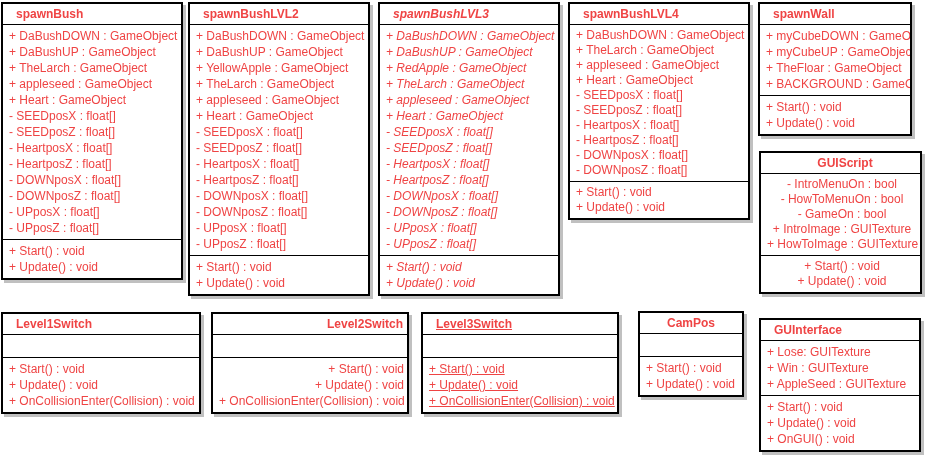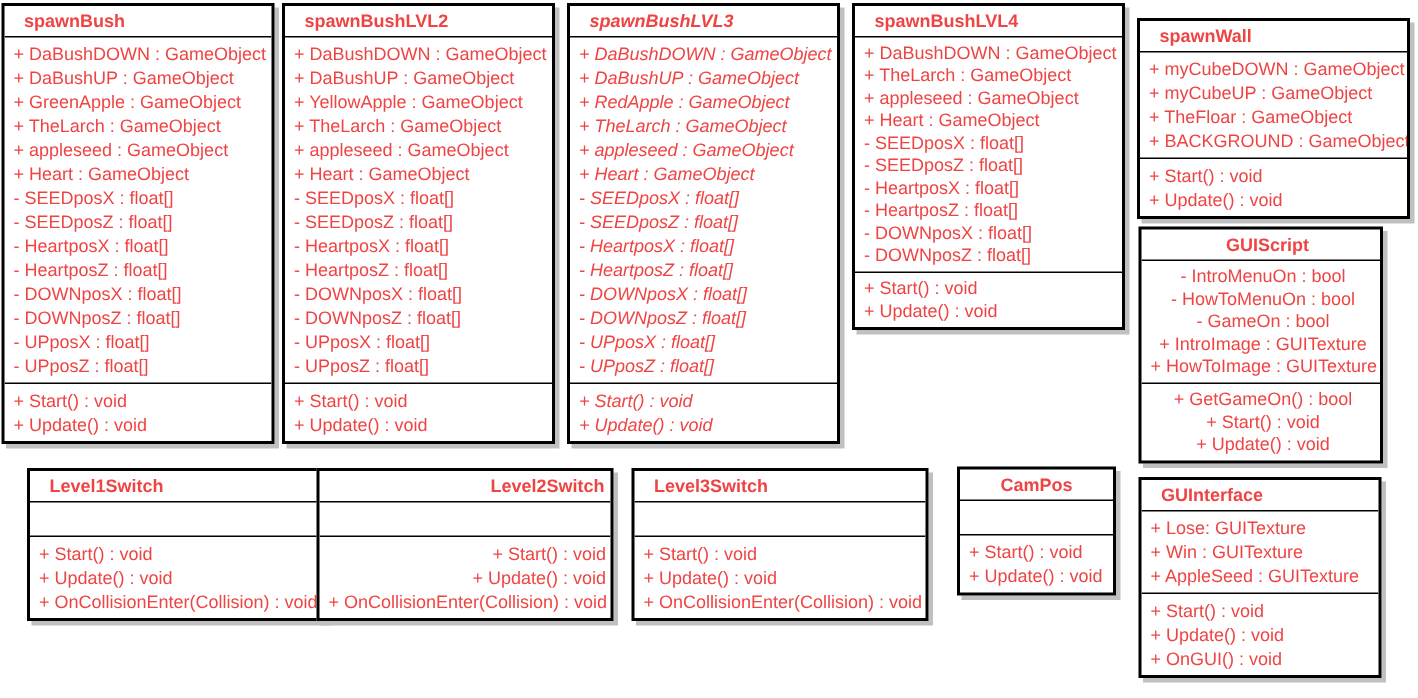--- a/index.html
+++ b/index.html
@@ -52,21 +52,20 @@
 </style>
 </head>
 <body>
 
 <div id="canvas">
     <div class="uml-class" style="left: 1px; top: 2px; width: 182px;">
     <div class="uml-title">spawnBush</div>
     <div class="uml-attrs">
         <div class="member">+ DaBushDOWN : GameObject</div>
         <div class="member">+ DaBushUP : GameObject</div>
-        <div class="member">+ GreenApple : GameObject</div>
         <div class="member">+ TheLarch : GameObject</div>
         <div class="member">+ appleseed : GameObject</div>
         <div class="member">+ Heart : GameObject</div>
         <div class="member">- SEEDposX : float[]</div>
         <div class="member">- SEEDposZ : float[]</div>
         <div class="member">- HeartposX : float[]</div>
         <div class="member">- HeartposZ : float[]</div>
         <div class="member">- DOWNposX : float[]</div>
         <div class="member">- DOWNposZ : float[]</div>
         <div class="member">- UPposX : float[]</div>
@@ -135,21 +134,21 @@
         <div class="member">- HeartposX : float[]</div>
         <div class="member">- HeartposZ : float[]</div>
         <div class="member">- DOWNposX : float[]</div>
         <div class="member">- DOWNposZ : float[]</div>
       </div>
     <div class="uml-methods">
         <div class="member">+ Start() : void</div>
         <div class="member">+ Update() : void</div>
       </div>
   </div>
-    <div class="uml-class" style="left: 758px; top: 12px; width: 182px;">
+    <div class="uml-class" style="left: 758px; top: 2px; width: 154px;">
     <div class="uml-title">spawnWall</div>
     <div class="uml-attrs">
         <div class="member">+ myCubeDOWN : GameObject</div>
         <div class="member">+ myCubeUP : GameObject</div>
         <div class="member">+ TheFloar : GameObject</div>
         <div class="member">+ BACKGROUND : GameObject</div>
       </div>
     <div class="uml-methods">
         <div class="member">+ Start() : void</div>
         <div class="member">+ Update() : void</div>
@@ -158,44 +157,43 @@
     <div class="uml-class" style="left: 759px; top: 151px; width: 163px; text-align: center; --row-h: 15px;">
     <div class="uml-title">GUIScript</div>
     <div class="uml-attrs">
         <div class="member">- IntroMenuOn : bool</div>
         <div class="member">- HowToMenuOn : bool</div>
         <div class="member">- GameOn : bool</div>
         <div class="member">+ IntroImage : GUITexture</div>
         <div class="member">+ HowToImage : GUITexture</div>
       </div>
     <div class="uml-methods">
-        <div class="member">+ GetGameOn() : bool</div>
-        <div class="member">+ Start() : void</div>
-        <div class="member">+ Update() : void</div>
-      </div>
-  </div>
-    <div class="uml-class" style="left: 18px; top: 312px; width: 200px;">
+        <div class="member">+ Start() : void</div>
+        <div class="member">+ Update() : void</div>
+      </div>
+  </div>
+    <div class="uml-class" style="left: 1px; top: 312px; width: 200px;">
     <div class="uml-title">Level1Switch</div>
     <div class="uml-attrs empty"></div>
     <div class="uml-methods">
         <div class="member">+ Start() : void</div>
         <div class="member">+ Update() : void</div>
         <div class="member">+ OnCollisionEnter(Collision) : void</div>
       </div>
   </div>
     <div class="uml-class" style="left: 211px; top: 312px; width: 198px; text-align: right;">
     <div class="uml-title">Level2Switch</div>
     <div class="uml-attrs empty"></div>
     <div class="uml-methods">
         <div class="member">+ Start() : void</div>
         <div class="member">+ Update() : void</div>
         <div class="member">+ OnCollisionEnter(Collision) : void</div>
       </div>
   </div>
-    <div class="uml-class" style="left: 421px; top: 312px; width: 198px;">
+    <div class="uml-class" style="left: 421px; top: 312px; width: 198px; text-decoration: underline;">
     <div class="uml-title">Level3Switch</div>
     <div class="uml-attrs empty"></div>
     <div class="uml-methods">
         <div class="member">+ Start() : void</div>
         <div class="member">+ Update() : void</div>
         <div class="member">+ OnCollisionEnter(Collision) : void</div>
       </div>
   </div>
     <div class="uml-class" style="left: 638px; top: 311px; width: 106px;">
     <div class="uml-title centered">CamPos</div>

